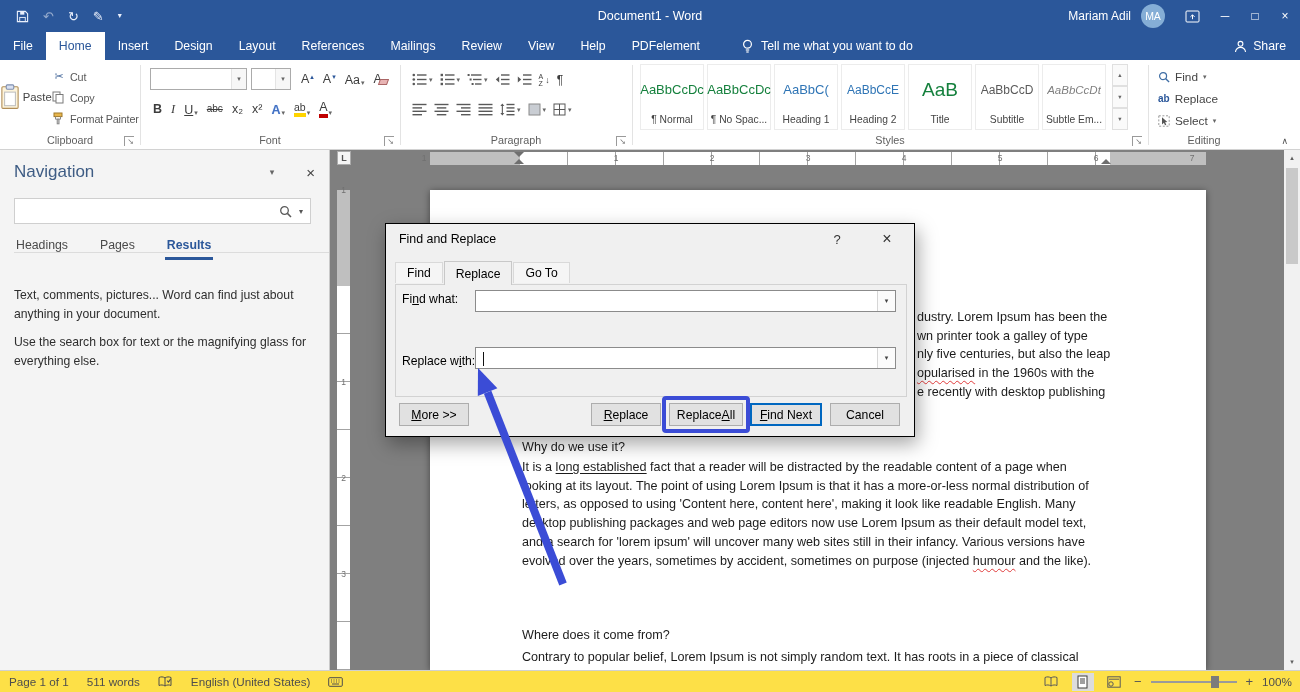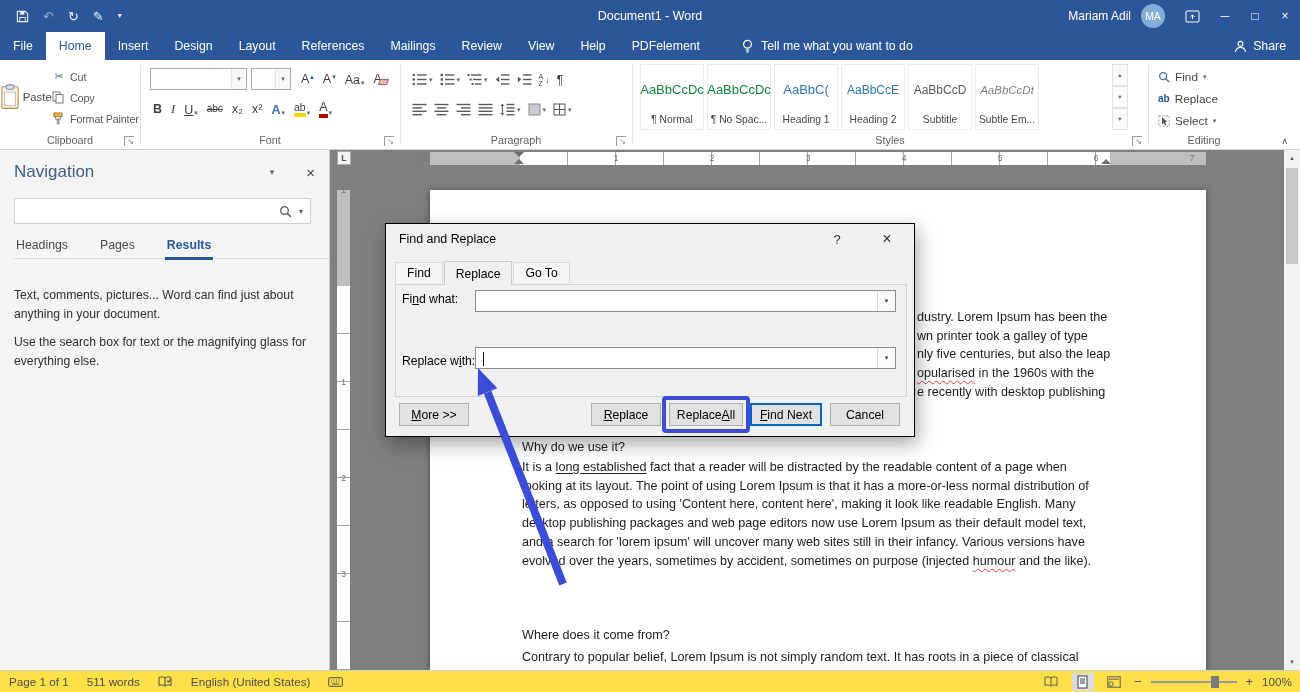--- a/index.html
+++ b/index.html
@@ -85,21 +85,21 @@
 
 
 #navpane{position:absolute;left:0;top:150px;width:330px;height:520px;background:#f4f4f4;border-right:1px solid #c9c9c9;z-index:20}
 .nav-title-row{position:absolute;left:14px;right:10px;top:12px;display:flex;align-items:center}
 .nav-title{font-size:17px;color:#3e5c84;flex:1}
 .nav-dd{font-size:9px;color:#666;margin-right:28px}
 .nav-close{font-size:15px;color:#444;padding:0 4px}
 .nav-search{position:absolute;left:14px;top:48px;width:297px;height:26px;background:#fff;border:1px solid #cfcfcf;display:flex;align-items:center;padding:0 7px;gap:7px}
 .nav-search input{flex:1;border:none;outline:none;font-size:12px;background:transparent;font-family:inherit;min-width:0}
 .nav-search .dd{font-size:8px;color:#555}
-#nav-tabs{position:absolute;left:14px;top:88px;right:0;display:flex;gap:28px;border-bottom:1px solid #dcdcdc;padding-bottom:6px}
+#nav-tabs{position:absolute;left:14px;top:88px;right:0;display:flex;gap:28px;border-bottom:1px solid #dcdcdc;padding-bottom:0}
 .ntab{font-size:12.3px;color:#4a4a4a;position:relative;padding:0 2px}
 .ntab.active{color:#2b579a;font-weight:bold}
 .ntab.active::after{content:"";position:absolute;left:0;right:0;bottom:-8px;height:3px;background:#2b579a}
 .nav-hint{position:absolute;left:14px;width:294px;font-size:12.2px;color:#2e2e2e;line-height:1.55}
 
 
 #doc-bg{position:absolute;left:330px;top:150px;width:970px;height:520px;background:#7f7f7f;z-index:1}
 #tab-selector{position:absolute;left:337px;top:151px;width:14px;height:14px;background:#f5f5f5;border:1px solid #ababab;color:#555;font-size:9px;font-weight:bold;display:flex;align-items:center;justify-content:center;z-index:7}
 .hruler-margin{position:absolute;top:152px;height:13px;background:#bfbfbf;z-index:6}
 .hruler-text{position:absolute;left:520px;top:152px;width:590px;height:13px;background:#fff;z-index:6;background-image:repeating-linear-gradient(to right,transparent 0 47px,#a3a3a3 47px 48px)}
@@ -468,20 +468,24 @@
           <div class="ssample nospacing">AaBbCcDc</div>
           <div class="sname">¶ No Spac...</div>
         </div>
         <div class="style-item">
           <div class="ssample h1">AaBbC(</div>
           <div class="sname">Heading 1</div>
         </div>
         <div class="style-item">
           <div class="ssample h2">AaBbCcE</div>
           <div class="sname">Heading 2</div>
+        </div>
+        <div class="style-item">
+          <div class="ssample title">AaB</div>
+          <div class="sname">Title</div>
         </div>
         <div class="style-item">
           <div class="ssample subtitle">AaBbCcD</div>
           <div class="sname">Subtitle</div>
         </div>
         <div class="style-item">
           <div class="ssample subtle">AaBbCcDt</div>
           <div class="sname">Subtle Em...</div>
         </div>
       </div>

